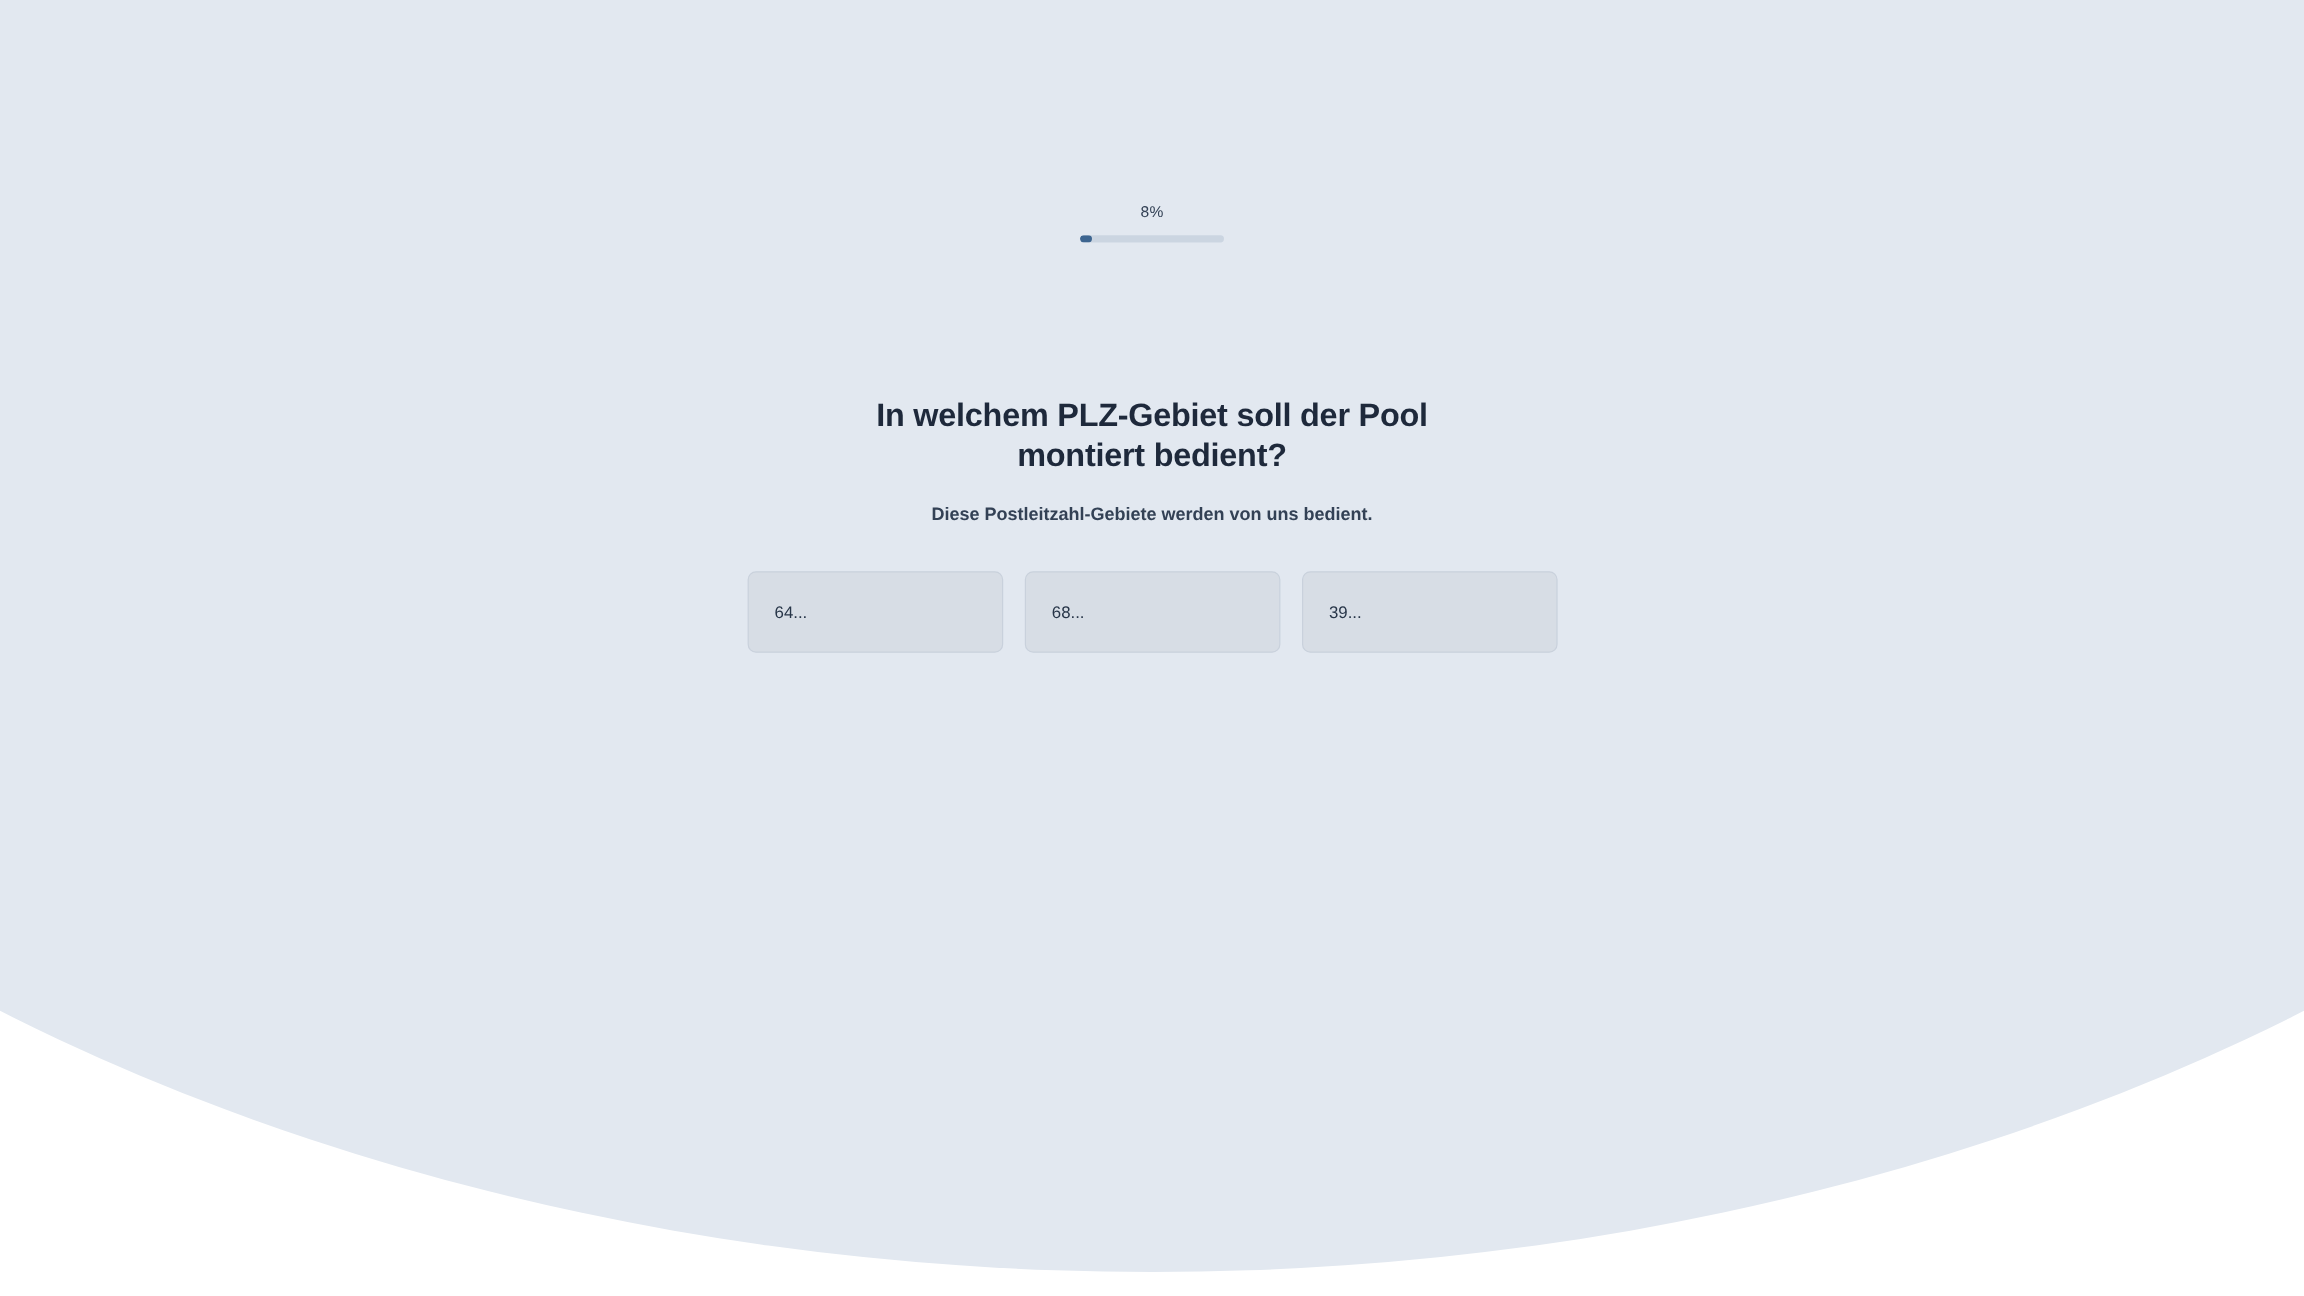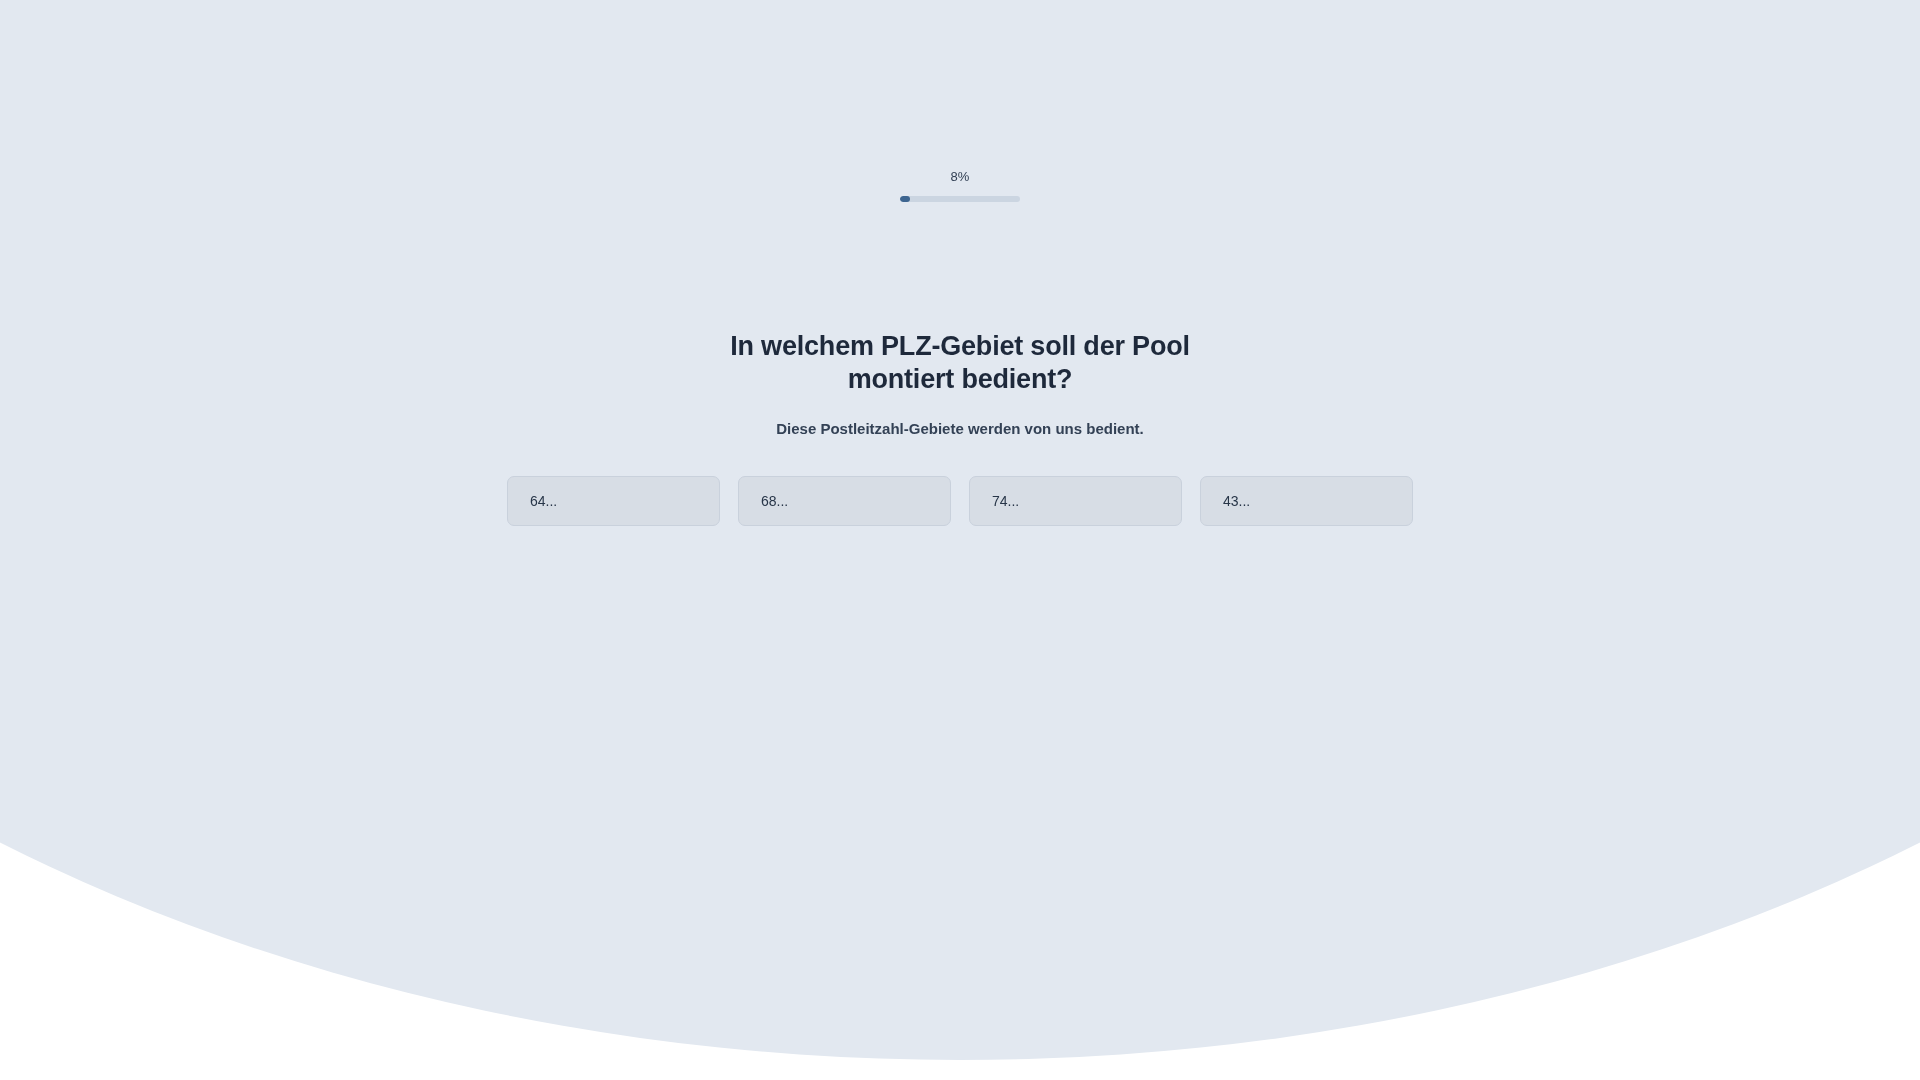--- a/index.html
+++ b/index.html
@@ -111,21 +111,21 @@
     transform: translateX(-50%);
     width: 910px;
     display: flex;
     flex-wrap: wrap;
     justify-content: center;
     gap: 23px 18px;
   }
 
   .option-button {
     width: 213px;
-    height: 50px;
+    height: 68px;
     display: flex;
     align-items: center;
     padding: 0 22px;
     background: #d7dde5;
     border: 1px solid #c9d1dc;
     border-radius: 7px;
     font-family: "Liberation Sans", sans-serif;
     font-size: 14px;
     line-height: 20px;
     color: #273548;
@@ -161,21 +161,18 @@
     </div>
 
     <div class="options">
         <button class="option-button">
           <span class="option-label">64...</span>
         </button>
         <button class="option-button">
           <span class="option-label">68...</span>
         </button>
         <button class="option-button">
-          <span class="option-label">74...</span>
-        </button>
-        <button class="option-button">
-          <span class="option-label">43...</span>
+          <span class="option-label">39...</span>
         </button>
       </div>
 
   </div>
 </div>
 
 </body></html>

